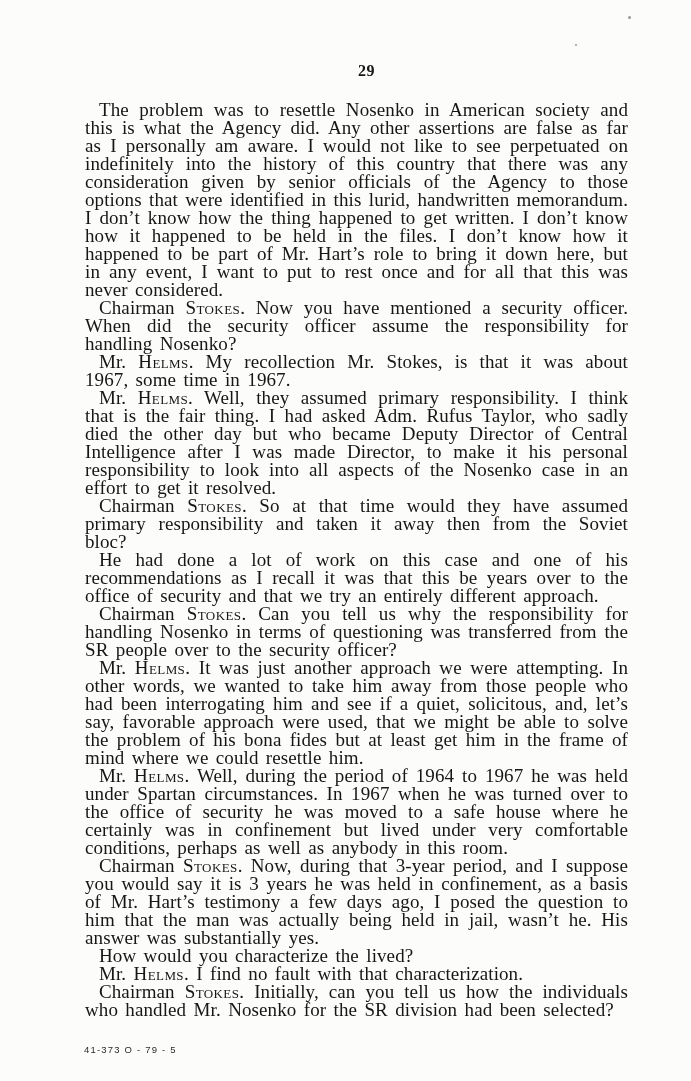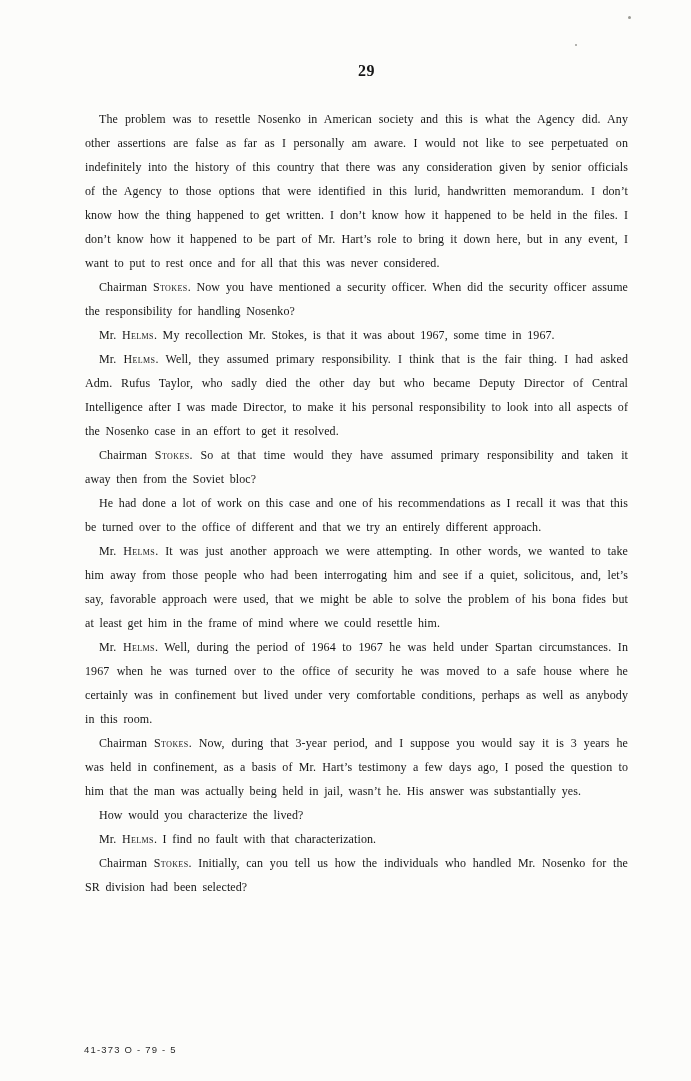--- a/index.html
+++ b/index.html
@@ -21,26 +21,26 @@
     top: 62px;
     left: 95px;
     width: 543px;
     text-align: center;
     font-weight: 700;
     font-size: 16px;
     letter-spacing: 0.5px;
   }
   .body-text {
     position: absolute;
-    top: 107px;
+    top: 101px;
     left: 85px;
     width: 543px;
     text-align: justify;
-    font-size: 12px;
-    line-height: 24px;
+    font-size: 19px;
+    line-height: 18px;
     word-spacing: 2.5px;
     letter-spacing: 0.1px;
   }
   .para {
     margin: 0;
     text-indent: 14px;
   }
   .sc {
     font-variant: small-caps;
     letter-spacing: 0.4px;
@@ -70,21 +70,22 @@
   <div class="speckle speckle-2"></div>
 
   <div class="page-number">29</div>
 
   <div class="body-text">
       <p class="para">The problem was to resettle Nosenko in American society and this is what the Agency did. Any other assertions are false as far as I personally am aware. I would not like to see perpetuated on indefinitely into the history of this country that there was any consideration given by senior officials of the Agency to those options that were identified in this lurid, handwritten memorandum. I don’t know how the thing happened to get written. I don’t know how it happened to be held in the files. I don’t know how it happened to be part of Mr. Hart’s role to bring it down here, but in any event, I want to put to rest once and for all that this was never considered.</p>
       <p class="para">Chairman <span class="sc">Stokes</span>. Now you have mentioned a security officer. When did the security officer assume the responsibility for handling Nosenko?</p>
       <p class="para">Mr. <span class="sc">Helms</span>. My recollection Mr. Stokes, is that it was about 1967, some time in 1967.</p>
       <p class="para">Mr. <span class="sc">Helms</span>. Well, they assumed primary responsibility. I think that is the fair thing. I had asked Adm. Rufus Taylor, who sadly died the other day but who became Deputy Director of Central Intelligence after I was made Director, to make it his personal responsibility to look into all aspects of the Nosenko case in an effort to get it resolved.</p>
       <p class="para">Chairman <span class="sc">Stokes</span>. So at that time would they have assumed primary responsibility and taken it away then from the Soviet bloc?</p>
-      <p class="para">He had done a lot of work on this case and one of his recommendations as I recall it was that this be turned over to the office of different and that we try an entirely different approach.</p>
+      <p class="para">He had done a lot of work on this case and one of his recommendations as I recall it was that this be years over to the office of security and that we try an entirely different approach.</p>
+      <p class="para">Chairman <span class="sc">Stokes</span>. Can you tell us why the responsibility for handling Nosenko in terms of questioning was transferred from the SR people over to the security officer?</p>
       <p class="para">Mr. <span class="sc">Helms</span>. It was just another approach we were attempting. In other words, we wanted to take him away from those people who had been interrogating him and see if a quiet, solicitous, and, let’s say, favorable approach were used, that we might be able to solve the problem of his bona fides but at least get him in the frame of mind where we could resettle him.</p>
       <p class="para">Mr. <span class="sc">Helms</span>. Well, during the period of 1964 to 1967 he was held under Spartan circumstances. In 1967 when he was turned over to the office of security he was moved to a safe house where he certainly was in confinement but lived under very comfortable conditions, perhaps as well as anybody in this room.</p>
       <p class="para">Chairman <span class="sc">Stokes</span>. Now, during that 3-year period, and I suppose you would say it is 3 years he was held in confinement, as a basis of Mr. Hart’s testimony a few days ago, I posed the question to him that the man was actually being held in jail, wasn’t he. His answer was substantially yes.</p>
       <p class="para">How would you characterize the lived?</p>
       <p class="para">Mr. <span class="sc">Helms</span>. I find no fault with that characterization.</p>
       <p class="para">Chairman <span class="sc">Stokes</span>. Initially, can you tell us how the individuals who handled Mr. Nosenko for the SR division had been selected?</p>
     </div>
 
   <div class="footer-code">41-373 O - 79 - 5</div>
 </div>

